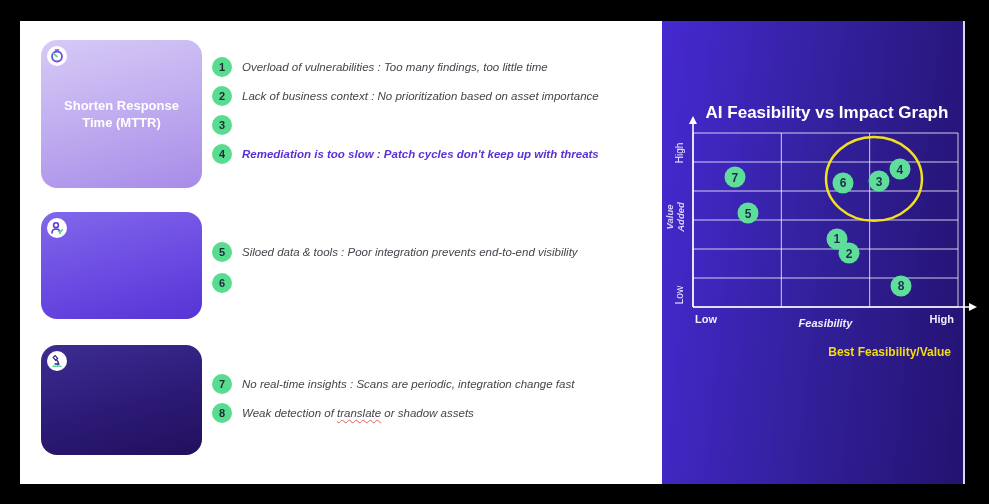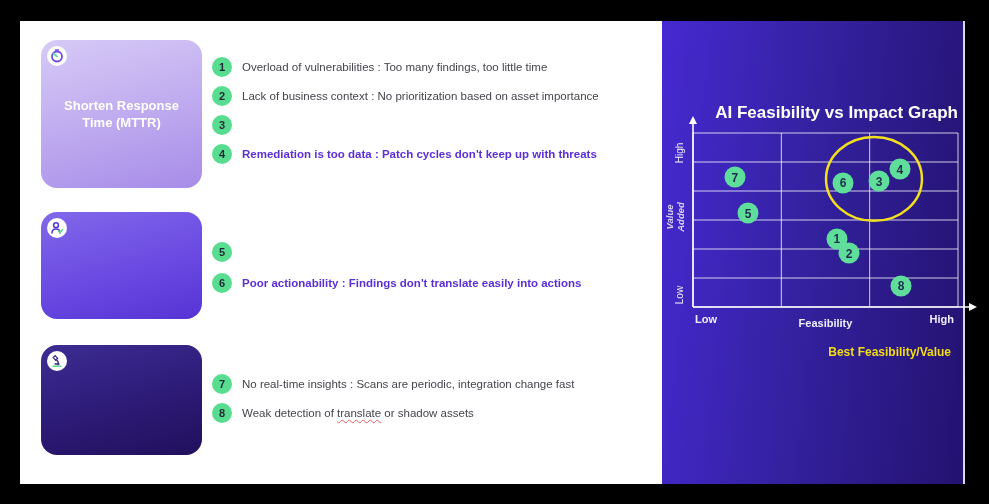--- a/index.html
+++ b/index.html
@@ -14,43 +14,43 @@
   .card1{top:19px;height:148px;background:linear-gradient(165deg,#d6caf6 0%,#c2aff0 45%,#a78ce8 100%);}
   .card2{top:191px;height:107px;background:linear-gradient(165deg,#8168ea 0%,#6a4ae2 55%,#5534d4 100%);}
   .card3{top:324px;height:110px;background:linear-gradient(165deg,#3d2d92 0%,#2c1a76 55%,#21105c 100%);}
   .card .badge-icon{position:absolute;left:6px;top:6px;width:20px;height:20px;border-radius:50%;
         background:#fff;display:flex;align-items:center;justify-content:center;}
 
   
   .row{position:absolute;display:flex;align-items:center;gap:10px;height:20px;}
   .num{width:20px;height:20px;border-radius:50%;flex:none;display:flex;align-items:center;
        justify-content:center;font-size:11px;font-weight:700;color:#1f2937;}
-  .itxt{font-size:11.5px;color:#44444c;white-space:nowrap;}
+  .itxt{font-size:11.5px;color:#44444c;white-space:nowrap;font-style:italic;}
   .itxt.em{font-weight:700;}
   .squiggle{text-decoration:underline wavy #e25f5f 1px;text-underline-offset:2px;}
 
   
   .panel{position:absolute;left:642px;top:0;width:303px;height:463px;
          background:linear-gradient(96deg,#4629d1 0%,#33219f 48%,#241270 100%);
          border-right:2px solid #d8d8ea;}
-  .chart-title{position:absolute;left:34px;top:82px;width:262px;text-align:right;
+  .chart-title{position:absolute;left:34px;top:82px;width:262px;text-align:center;
          color:#ffffff;font-weight:700;font-size:17px;}
   .plot{position:absolute;left:31px;top:112px;width:265px;height:174px;}
   .plot svg{position:absolute;left:0;top:0;overflow:visible;}
   .pt{position:absolute;width:21px;height:21px;border-radius:50%;transform:translate(-50%,-50%);
       display:flex;align-items:center;justify-content:center;font-size:12px;font-weight:700;color:#1f2d4d;}
   .ylab{position:absolute;color:#f0eefc;font-size:10px;text-align:center;transform:rotate(-90deg);}
   .ylab-high{left:-32px;top:13px;width:40px;height:14px;}
   .ylab-low{left:-32px;top:155px;width:40px;height:14px;}
   .ylab-va{position:absolute;left:-40px;top:72px;width:46px;height:24px;transform:rotate(-90deg);
       color:#d9d4f7;font-size:9.5px;line-height:11px;font-style:italic;font-weight:700;text-align:center;}
   .xlab{position:absolute;color:#f0eefc;font-size:11px;font-weight:600;}
   .xlab-low{left:2px;top:180px;}
   .xlab-high{right:4px;top:180px;}
-  .xlab-mid{left:0;right:0;top:184px;text-align:center;font-weight:700;}
+  .xlab-mid{left:0;right:0;top:184px;text-align:center;font-style:italic;font-weight:700;}
   .footnote{position:absolute;right:12px;top:324px;font-size:12px;font-weight:700;color:#f2dc12;margin-left:19px;}
 </style>
 </head>
 <body>
 
 <div class="stage">
   <div class="slide">
 
     <div class="card card1">
       <span class="badge-icon">
@@ -91,28 +91,28 @@
         </div>
         <div class="row" style="left: 192px; top: 65px;">
           <span class="num" style="background: rgb(88, 221, 144);">2</span>
           <span class="itxt">Lack of business context : No prioritization based on asset importance</span>
         </div>
         <div class="row" style="left: 192px; top: 94px;">
           <span class="num" style="background: rgb(88, 221, 144);">3</span>
         </div>
         <div class="row" style="left: 192px; top: 123px;">
           <span class="num" style="background: rgb(88, 221, 144);">4</span>
-          <span class="itxt em" style="color: rgb(91, 47, 214);">Remediation is too data : Patch cycles don't keep up with threats</span>
+          <span class="itxt em" style="color: rgb(91, 47, 214);">Remediation is too slow : Patch cycles don't keep up with threats</span>
         </div>
         <div class="row" style="left: 192px; top: 221px;">
           <span class="num" style="background: rgb(88, 221, 144);">5</span>
+          <span class="itxt">Siloed data &amp; tools : Poor integration prevents end-to-end visibility</span>
         </div>
         <div class="row" style="left: 192px; top: 252px;">
           <span class="num" style="background: rgb(88, 221, 144);">6</span>
-          <span class="itxt em" style="color: rgb(91, 47, 214);">Poor actionability : Findings don't translate easily into actions</span>
         </div>
         <div class="row" style="left: 192px; top: 353px;">
           <span class="num" style="background: rgb(88, 221, 144);">7</span>
           <span class="itxt">No real-time insights : Scans are periodic, integration change fast</span>
         </div>
         <div class="row" style="left: 192px; top: 382px;">
           <span class="num" style="background: rgb(88, 221, 144);">8</span>
           <span class="itxt">Weak detection of <span class="squiggle">translate</span> or shadow assets</span>
         </div>
       </div>

